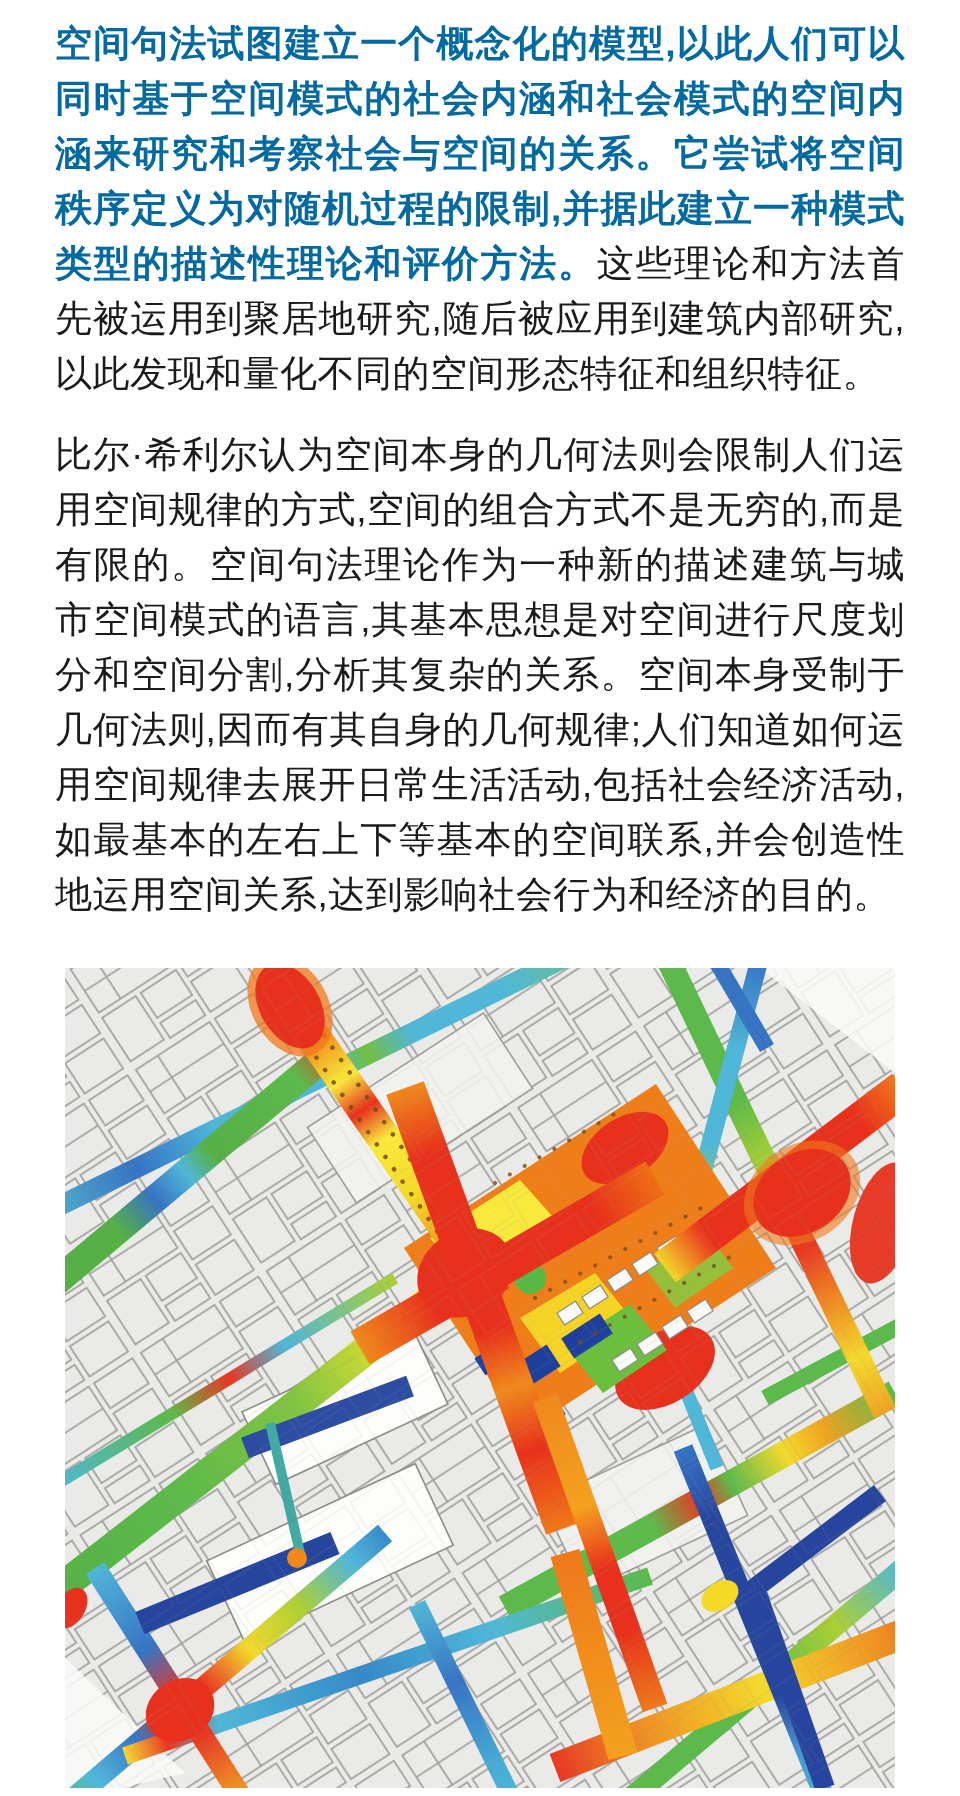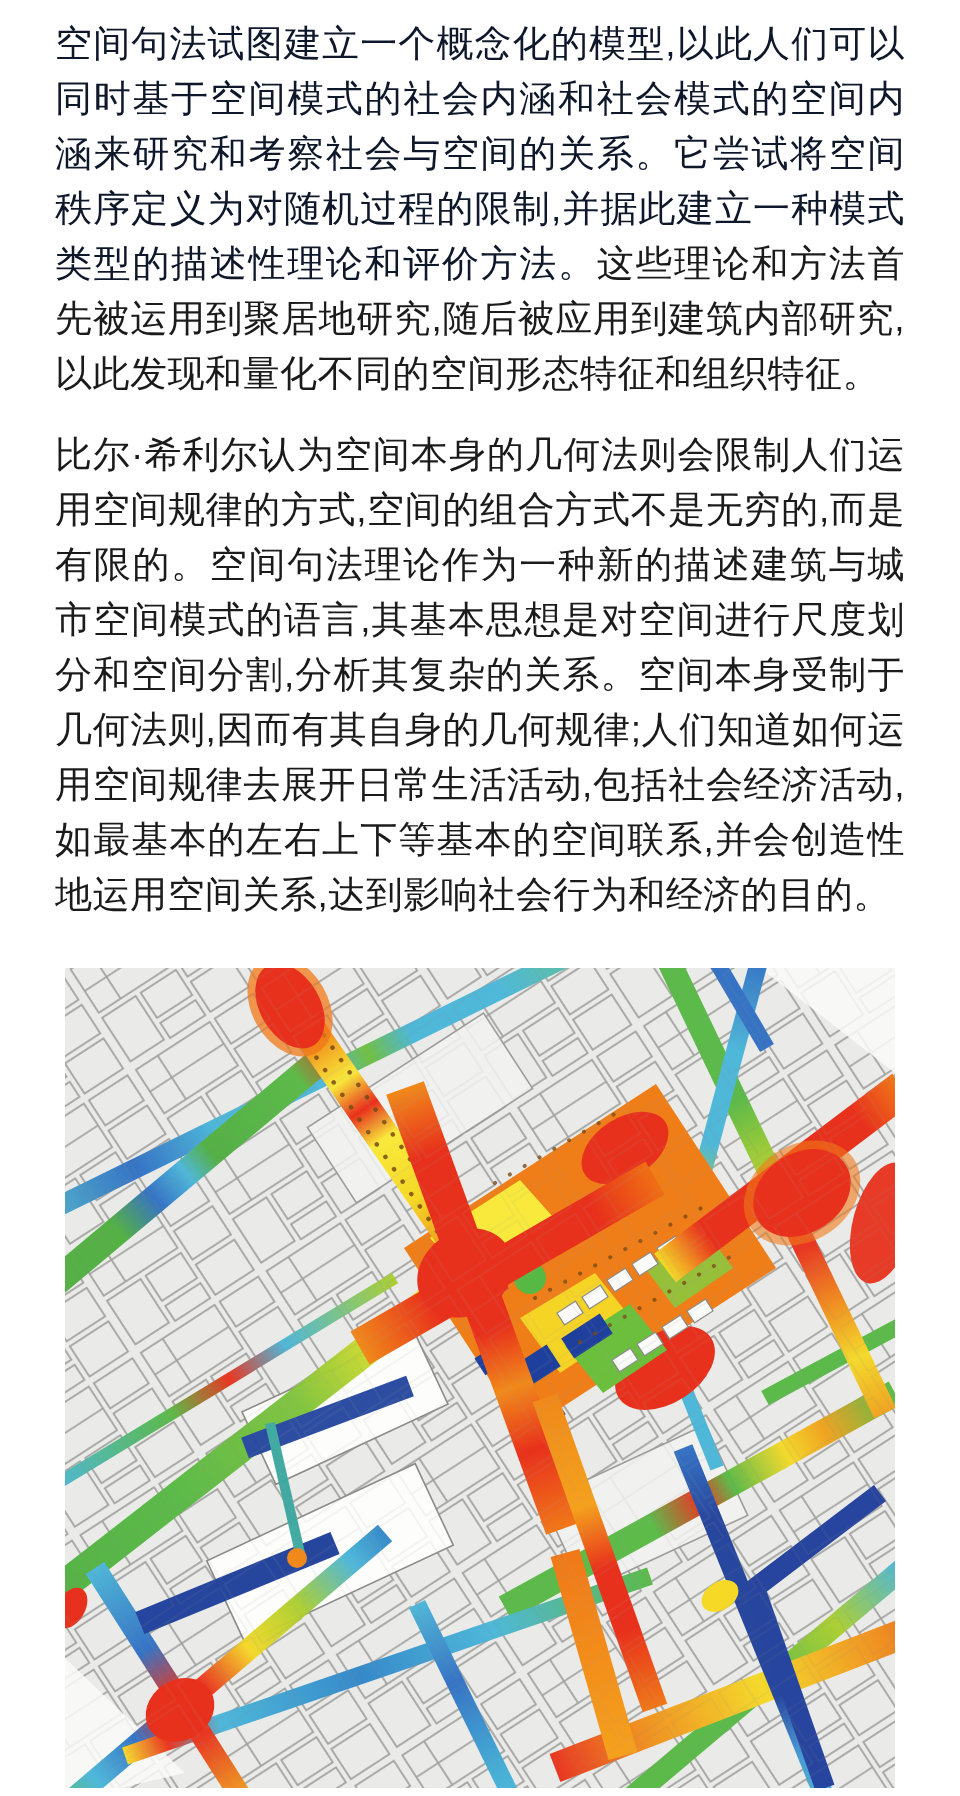--- a/index.html
+++ b/index.html
@@ -5,21 +5,21 @@
   html,body{margin:0;padding:0;}
   body{
     width:960px;height:1796px;overflow:hidden;background:#ffffff;
     font-family:"Liberation Sans","DejaVu Sans",sans-serif;color:#1a1a1a;
   }
   .article{padding:16px 55px 0 55px;}
   .para{
     font-size:37px;line-height:55px;letter-spacing:.5px;
     text-align:justify;margin:0 0 26px 0;color:#1b1b1b;
   }
-  .para strong{font-weight:400;color:#0f172a;}
+  .para strong{font-weight:700;color:#0369a1;}
   .para.body-para{margin-bottom:16px;}
   .figure{margin:46px 0 0 0;padding:0;}
   .map-wrap{width:830px;margin:0 auto;cursor:pointer;}
   .map-wrap svg{display:block;}
 </style>
 </head>
 <body>
 
 <article class="article">
 

